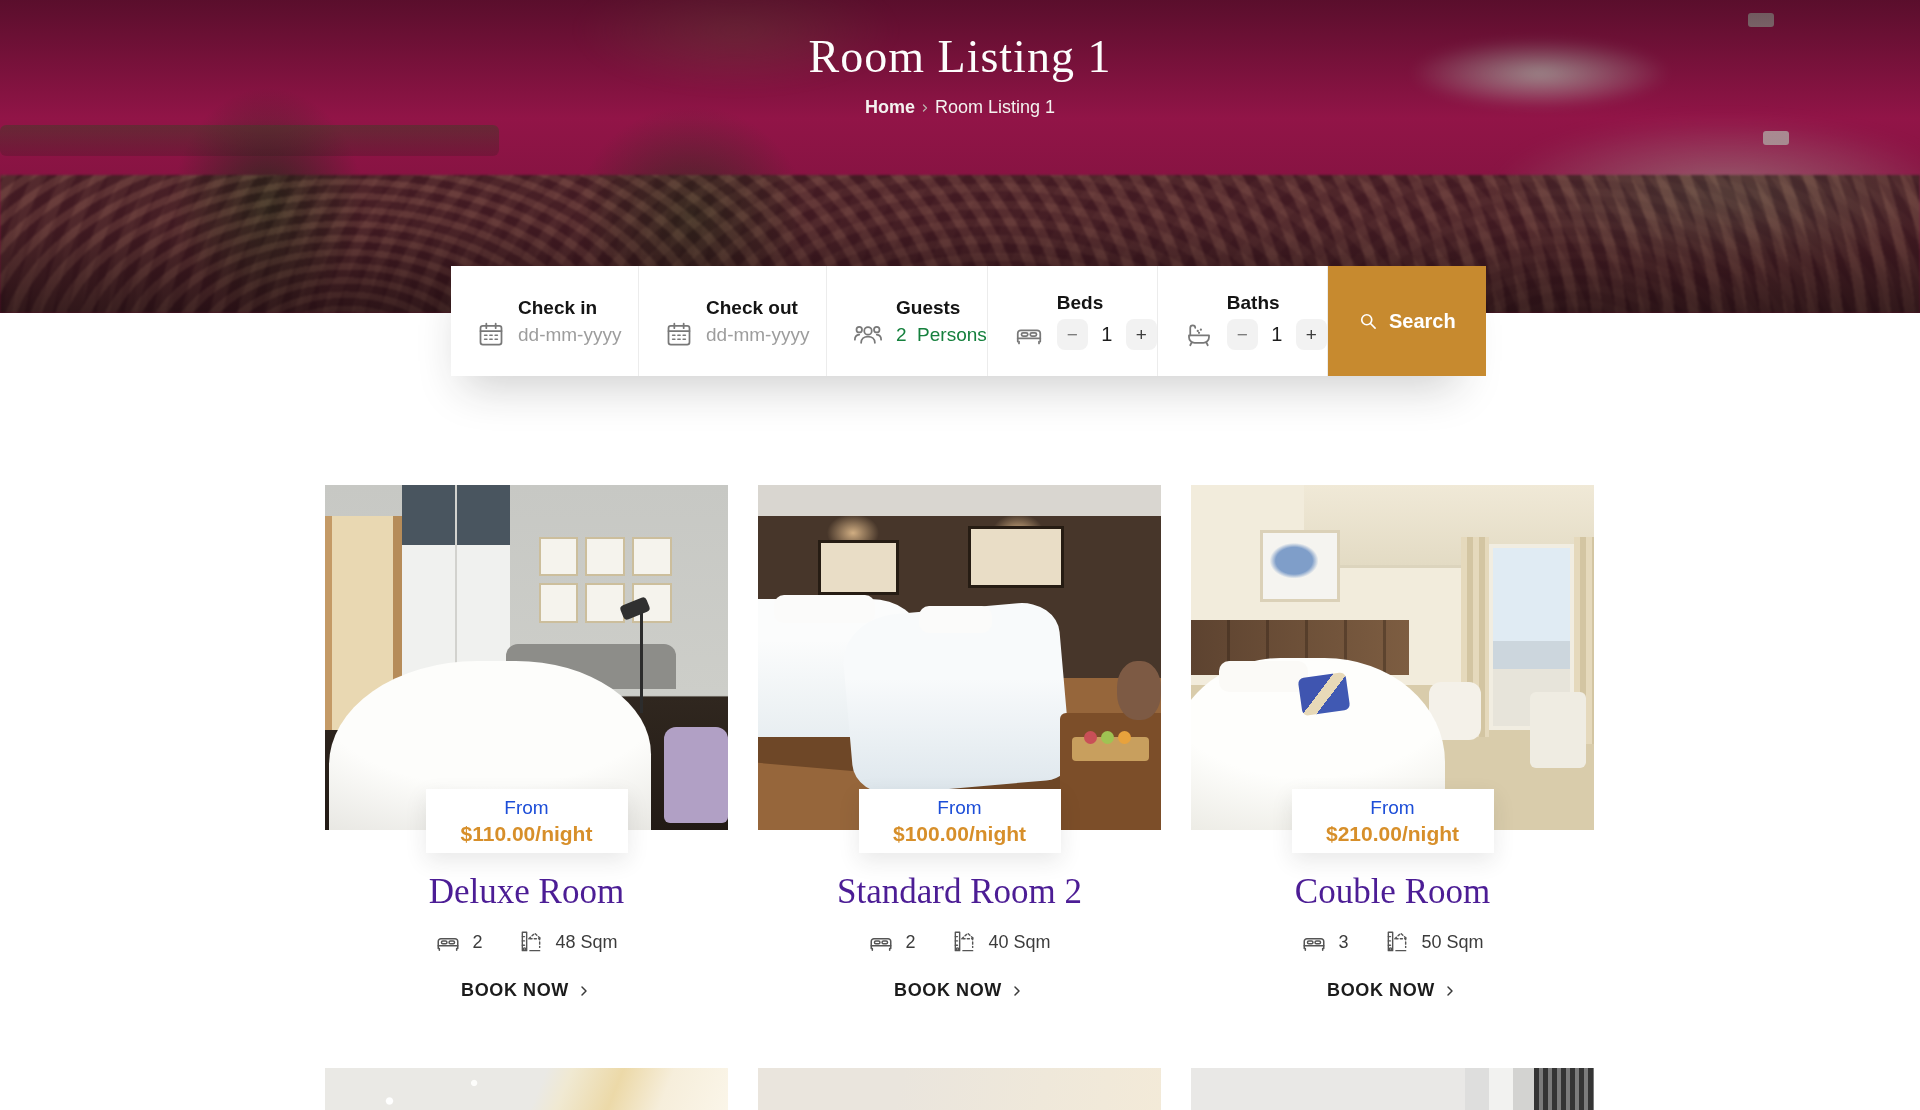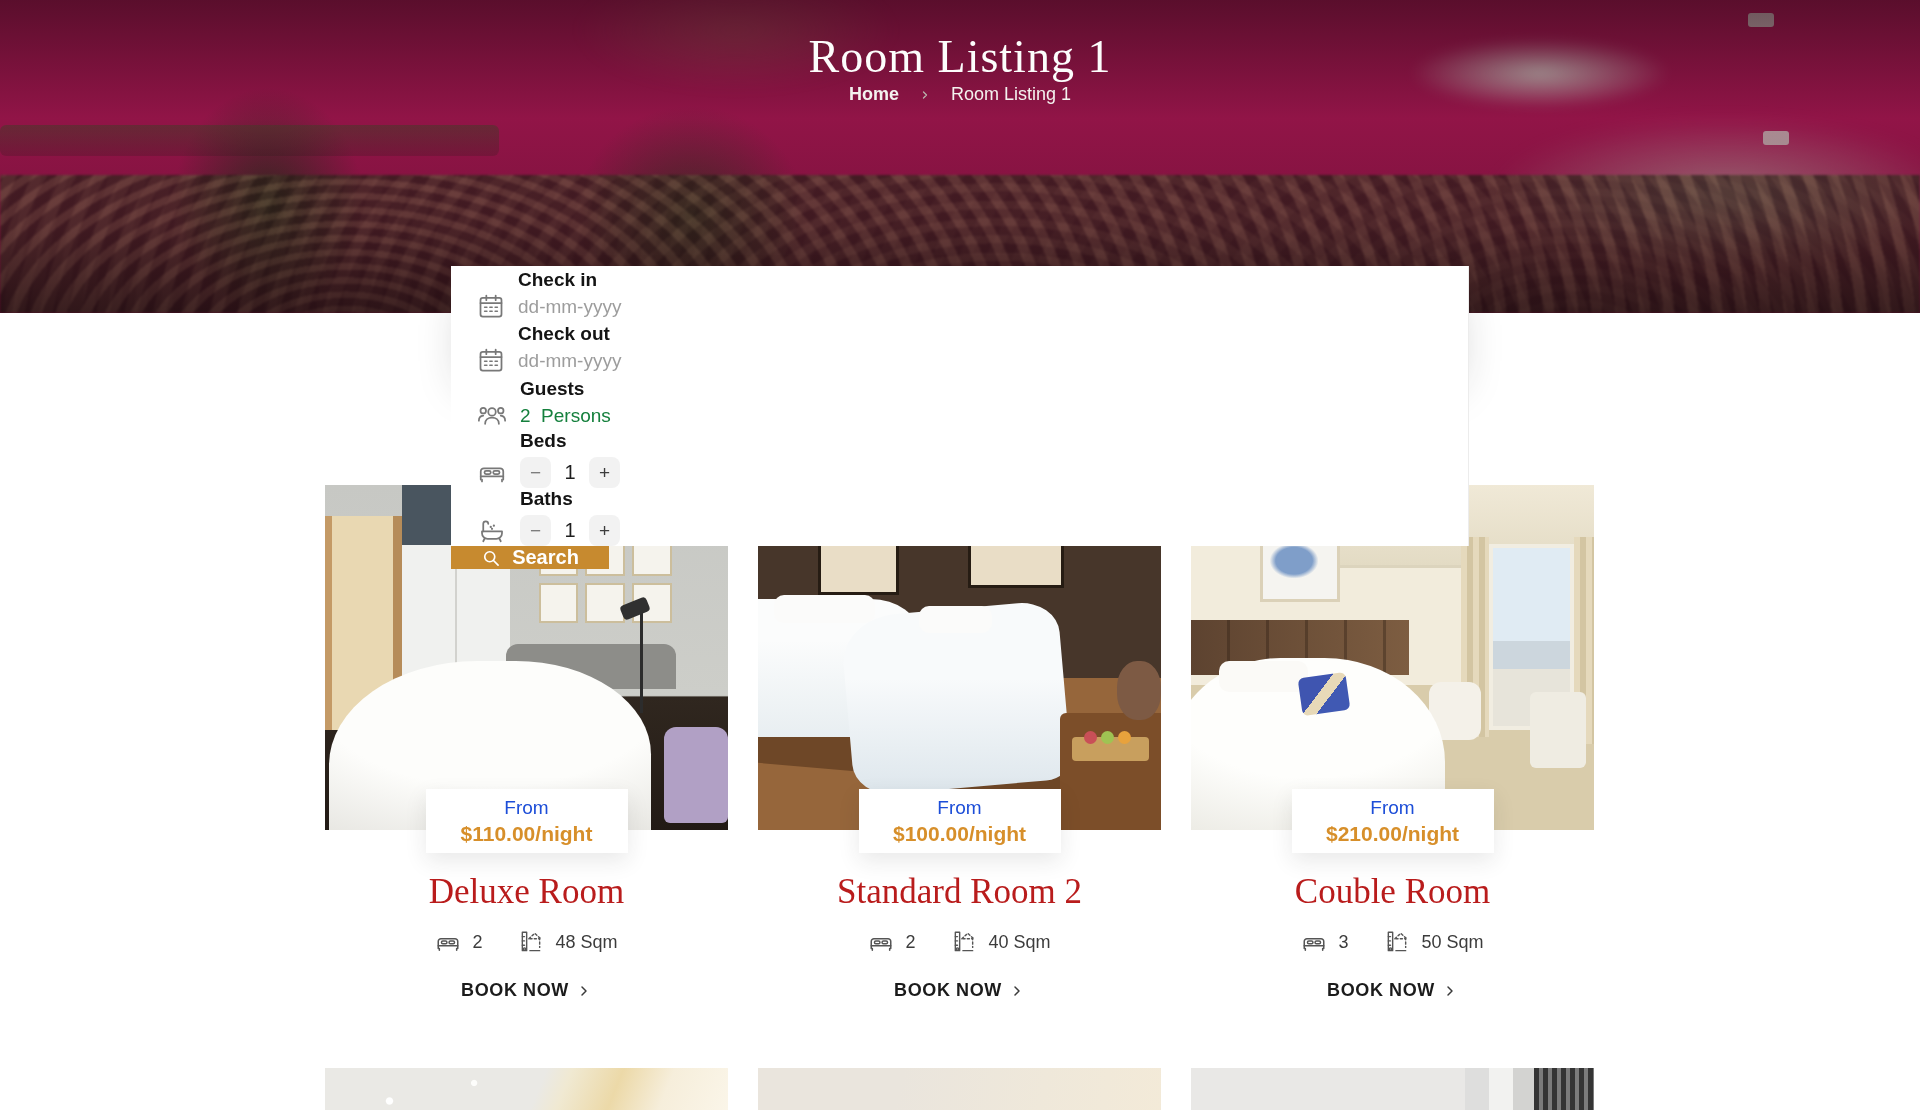--- a/index.html
+++ b/index.html
@@ -29,29 +29,29 @@
     background:
       repeating-radial-gradient(ellipse 170px 100px at 18% 130%, rgba(140,118,84,.38) 0 11px, rgba(52,42,30,.38) 11px 24px),
       repeating-radial-gradient(ellipse 210px 130px at 52% 150%, rgba(132,112,80,.34) 0 13px, rgba(50,40,29,.34) 13px 28px),
       repeating-radial-gradient(ellipse 180px 110px at 82% 130%, rgba(120,102,74,.26) 0 12px, rgba(48,38,28,.26) 12px 26px);
     filter:blur(1px); }
   .hero-vignette { position:absolute; inset:0;
     background:linear-gradient(180deg, rgba(8,6,4,.55) 0%, rgba(12,9,6,.25) 38%, rgba(10,8,5,.35) 72%, rgba(6,4,3,.6) 100%); }
   .hero-text { position:absolute; inset:0; display:flex; flex-direction:column; align-items:center; padding-top:30px; }
   .hero-title { font-family:"Liberation Serif", serif; font-weight:400; color:#fdfdfc;
     font-size:46px; letter-spacing:1px; }
-  .breadcrumb { margin-top:1px; display:flex; align-items:center; gap:20px;
+  .breadcrumb { margin-top:14px; display:flex; align-items:center; gap:4px;
     color:#f4f2ef; font-size:18px; }
   .breadcrumb .crumb-home { font-weight:700; }
   .crumb-sep { color:#b9b4ac; font-size:15px; display:flex; align-items:center; }
 
   
   .searchbar { position:absolute; left:50%; transform:translateX(-50%); top:266px;
     width:1018px; height:110px; display:flex; background:#fff; z-index:5;
-    box-shadow:0 22px 45px -12px rgba(30,30,30,.22);flex-direction:column; }
+    box-shadow:0 22px 45px -12px rgba(30,30,30,.22); }
   .sb-cell { flex:1 1 0; display:flex; align-items:center; gap:13px; padding-left:26px;
     border-right:1px solid #ececec; background:#fff; }
   .sb-icon { color:#787878; margin-top:26px; flex:none; display:flex; }
   .sb-col { display:flex; flex-direction:column; gap:5px; }
   .sb-label { font-size:19px; font-weight:700; color:#141414; }
   .sb-input { border:none; outline:none; font-size:19px; color:#444; width:120px;
     font-family:"Liberation Sans", sans-serif; background:transparent; }
   .sb-input::placeholder { color:#9d9d9d; opacity:1; }
   .sb-value { font-size:19px; color:#15803d; white-space:pre; }
   .stepper { display:flex; align-items:center; gap:12px; }
@@ -70,21 +70,21 @@
   .photo-wrap { position:relative; height:345px; }
   .photo { position:absolute; inset:0; overflow:hidden; }
   .shape { position:absolute; }
   .badge { position:absolute; left:50%; transform:translateX(-50%); bottom:-23px;
     width:202px; height:64px; background:#fff; z-index:3;
     box-shadow:0 8px 22px rgba(40,40,40,.10);
     display:flex; flex-direction:column; align-items:center; justify-content:center; gap:3px; }
   .badge-from { font-size:19px; color:#1d4ed8; }
   .badge-price { font-size:21px; font-weight:700; color:#d78f2a; }
   .room-title { margin-top:42px; text-align:center; font-family:"Liberation Serif", serif;
-    font-weight:400; font-size:35px; color:#b91c1c; }
+    font-weight:400; font-size:35px; color:#4c1d95; }
   .features { margin-top:17px; display:flex; justify-content:center; align-items:center; gap:36px; }
   .feature { display:flex; align-items:center; gap:11px; color:#3c3c3c; font-size:18px; }
   .feature .f-icon { color:#555; display:flex; }
   .book { margin-top:25px; display:flex; justify-content:center; align-items:center; gap:7px;
     font-size:18px; font-weight:700; letter-spacing:.6px; color:#1b1b1b; cursor:pointer; }
   .book .b-chev { color:#3a3a3a; display:flex; }
 
   
   .ph1 { background:linear-gradient(180deg,#c7c8c4 0%,#cdcec9 61%,#30271f 61.5%,#221a15 100%); }
   .ph1-door { left:0; top:9%; width:20%; height:62%;

